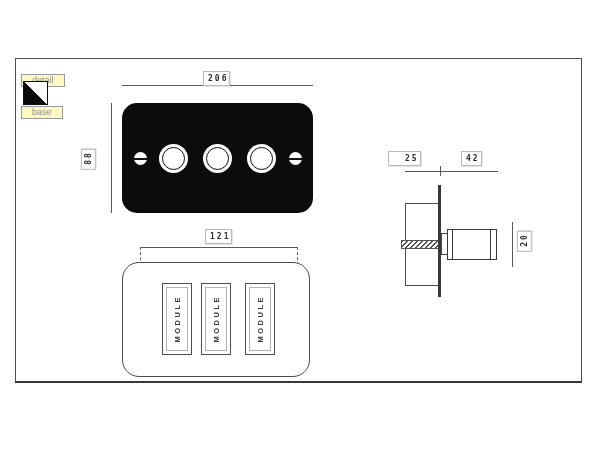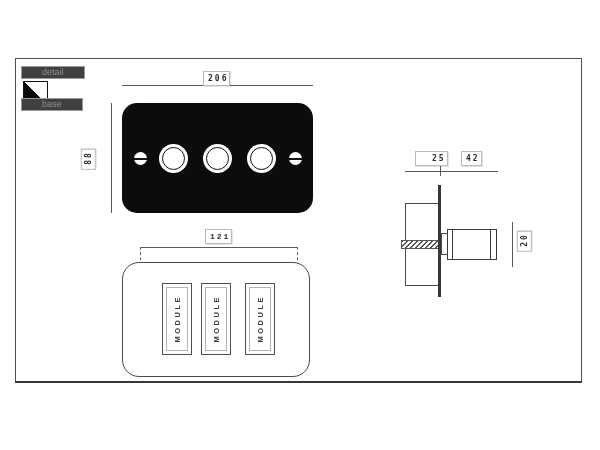--- a/index.html
+++ b/index.html
@@ -1,22 +1,22 @@
 <!DOCTYPE html>
 <html><head>
 <meta charset="utf-8">
 <style>
   html,body{margin:0;padding:0;background:#fff;}
   #canvas{position:relative;width:600px;height:450px;background:#ffffff;overflow:hidden;
           font-family:"Liberation Sans",sans-serif;}
   .frame{position:absolute;left:15px;top:58px;width:565px;height:322px;
          border:1px solid #4f4f4f;border-bottom:2px solid #383838;background:#fff;}
   
-  .legend-box{position:absolute;background:#404040;border:1px solid #9a9a9a;color:#8f8f8f;
-              font-size:9px;line-height:11px;padding:0 20px;white-space:nowrap;}
+  .legend-box{position:absolute;background:#fef9c3;border:1px solid #9a9a9a;color:#8f8f8f;
+              font-size:9px;line-height:11px;padding:0 10px;white-space:nowrap;margin-top:8px;}
   .legend-icon{position:absolute;left:23px;top:81px;width:23px;height:22px;
                border:1px solid #111;background:linear-gradient(45deg,#0a0a0a 0 49.5%,#ffffff 50% 100%);}
   
   .hline{position:absolute;height:0;border-top:1px solid #5a5a5a;}
   .vline{position:absolute;width:0;border-left:1px solid #5a5a5a;}
   .vline-dashed{position:absolute;width:0;border-left:1px dashed #666;}
   .dim-box{position:absolute;background:#fff;border:1px solid #b9b9b9;
            box-shadow:1px 1px 0 rgba(0,0,0,0.10);
            font-family:"DejaVu Sans Mono",monospace;font-weight:bold;font-size:8px;
            letter-spacing:2px;color:#2b2b2b;line-height:1;padding:3px 1px 2px 4px;white-space:nowrap;}
@@ -78,21 +78,21 @@
       <div class="knob-inner"></div>
     </div>
     <div class="knob" style="left:81px;top:41px;">
       <div class="knob-inner"></div>
     </div>
     <div class="knob" style="left:125px;top:41px;">
       <div class="knob-inner"></div>
     </div>
   </div>
 
-  <div class="dim-box" style="left:205px;top:229px;font-family:Liberation Mono, monospace;">121</div>
+  <div class="dim-box" style="left:205px;top:229px;">121</div>
   <div class="hline" style="left:140px;top:247px;width:158px;"></div>
   <div class="vline-dashed" style="left:140px;top:247px;height:65px;"></div>
   <div class="vline-dashed" style="left:297px;top:247px;height:65px;"></div>
   <div class="hole" style="left:135px;top:312px;"></div>
   <div class="hole" style="left:293px;top:312px;"></div>
 
   <div class="plate-rear"></div>
   <div class="module" style="left:162px;">
     <div class="module-inner">
       <span class="module-label">MODULE</span>
@@ -102,21 +102,21 @@
     <div class="module-inner">
       <span class="module-label">MODULE</span>
     </div>
   </div>
   <div class="module" style="left:245px;">
     <div class="module-inner">
       <span class="module-label">MODULE</span>
     </div>
   </div>
 
-  <div class="dim-box" style="left:415px;top:151px;padding-left:16px;">25</div>
+  <div class="dim-box" style="left:388px;top:151px;padding-left:16px;">25</div>
   <div class="dim-box" style="left:461px;top:151px;">42</div>
   <div class="hline" style="left:405px;top:171px;width:93px;"></div>
   <div class="vline" style="left:440px;top:166px;height:10px;"></div>
 
   <div class="back-box"></div>
   <div class="shaft"></div>
   <div class="wall-line"></div>
   <div class="collar"></div>
   <div class="knob-side">
     <div class="knob-rim" style="left:4px;"></div>

